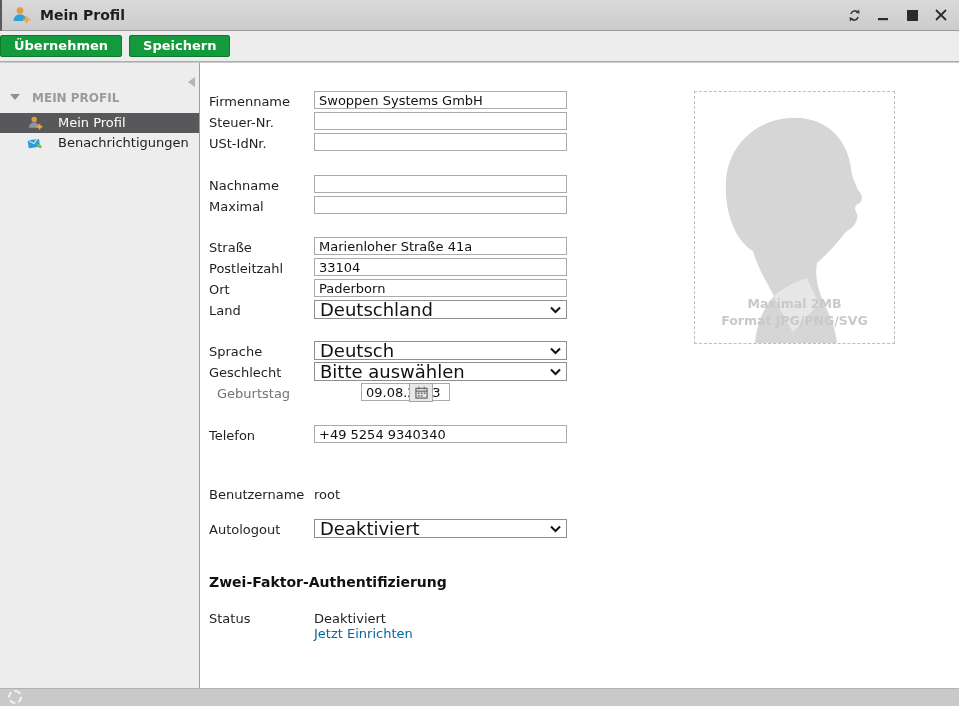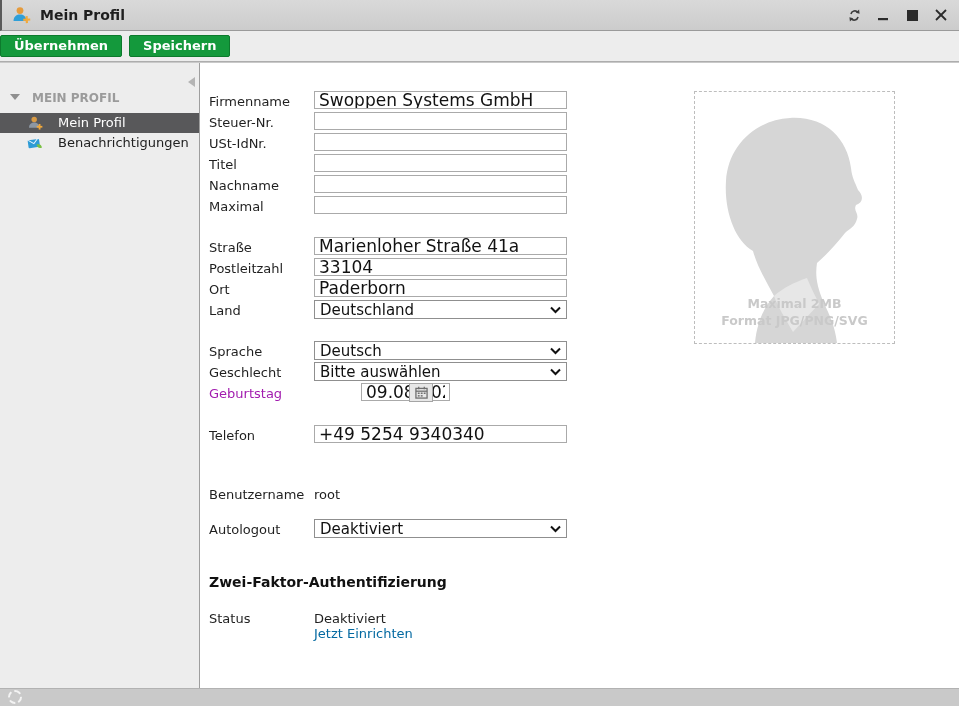--- a/index.html
+++ b/index.html
@@ -40,27 +40,27 @@
   .sb-item { position:absolute; left:0; width:199px; height:20px; cursor:pointer; }
   .sb-item .sb-ico { position:absolute; left:27px; top:2px; width:16px; height:16px; }
   .sb-item .sb-label { position:absolute; left:58px; top:2px; font-size:13px; }
   .sb-item.selected { background:#58585a; color:#fff; }
 
   .main { position:relative; flex:1; background:#ffffff; overflow:hidden; }
 
   
   .frow { position:absolute; left:0; width:100%; height:21px; }
   .flabel { position:absolute; left:9px; top:3px; color:#1f1f1f; }
-  .flabel.link { color:#a21caf; }
+  .flabel.link { color:#737373;margin-left:8px; }
   .ctl { position:absolute; left:114px; top:0; }
   .inp { width:253px; height:18px; border:1px solid #aaaaaa; background:#fff; padding:0 4px;
-         font-family:"DejaVu Sans","Liberation Sans",sans-serif; font-size:17px; color:#111; }
+         font-family:"DejaVu Sans","Liberation Sans",sans-serif; font-size:13px; color:#111; }
   .sel { width:253px; height:19px; border:1px solid #8f8f8f; background:#fff; position:absolute;
          left:114px; top:0; cursor:pointer; display:flex; align-items:center; padding:0 5px; }
-  .sel .selval { flex:1; font-size:15px; color:#111; white-space:nowrap; overflow:hidden; }
+  .sel .selval { flex:1; font-size:18px; color:#111; white-space:nowrap; overflow:hidden; }
   .sel svg { flex:none; }
   .inp.date { width:89px;margin-left:47px; }
   .calbtn { position:absolute; left:209px; top:0; width:24px; height:19px; background:#e7e7e7;
             border:1px solid #a5a5a5; display:flex; align-items:center; justify-content:center; cursor:pointer; }
   .plain { position:absolute; left:114px; top:3px; color:#1f1f1f; }
   .h2fa { position:absolute; left:9px; font-weight:bold; font-size:14px; color:#111; }
   .linktext { position:absolute; left:114px; color:#0369a1; cursor:pointer; }
 
   
   .photo { position:absolute; left:494px; top:28px; width:201px; height:253px;
@@ -159,24 +159,20 @@
       <div class="frow" style="top:28px">
         <span class="flabel">Firmenname</span>
         <input class="inp ctl" type="text" value="Swoppen Systems GmbH" style="">
       </div>
       <div class="frow" style="top:49px">
         <span class="flabel">Steuer-Nr.</span>
         <input class="inp ctl" type="text" value="" style="">
       </div>
       <div class="frow" style="top:70px">
         <span class="flabel">USt-IdNr.</span>
-        <input class="inp ctl" type="text" value="" style="">
-      </div>
-      <div class="frow" style="top:91px">
-        <span class="flabel">Titel</span>
         <input class="inp ctl" type="text" value="" style="">
       </div>
       <div class="frow" style="top:112px">
         <span class="flabel">Nachname</span>
         <input class="inp ctl" type="text" value="" style="">
       </div>
       <div class="frow" style="top:133px">
         <span class="flabel">Maximal</span>
         <input class="inp ctl" type="text" value="" style="">
       </div>

